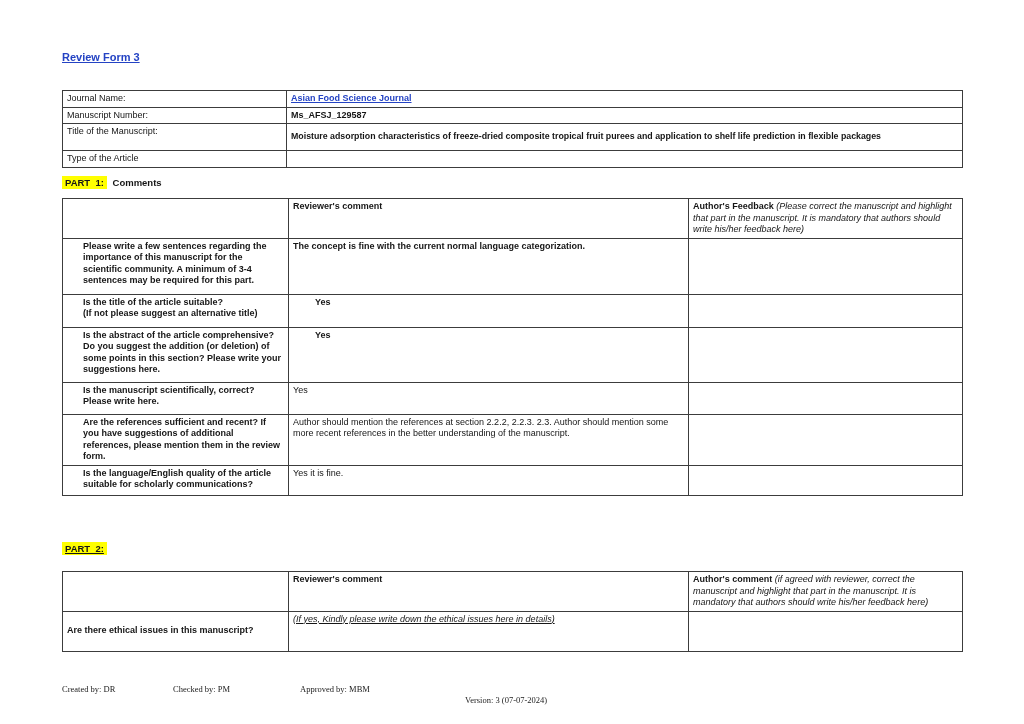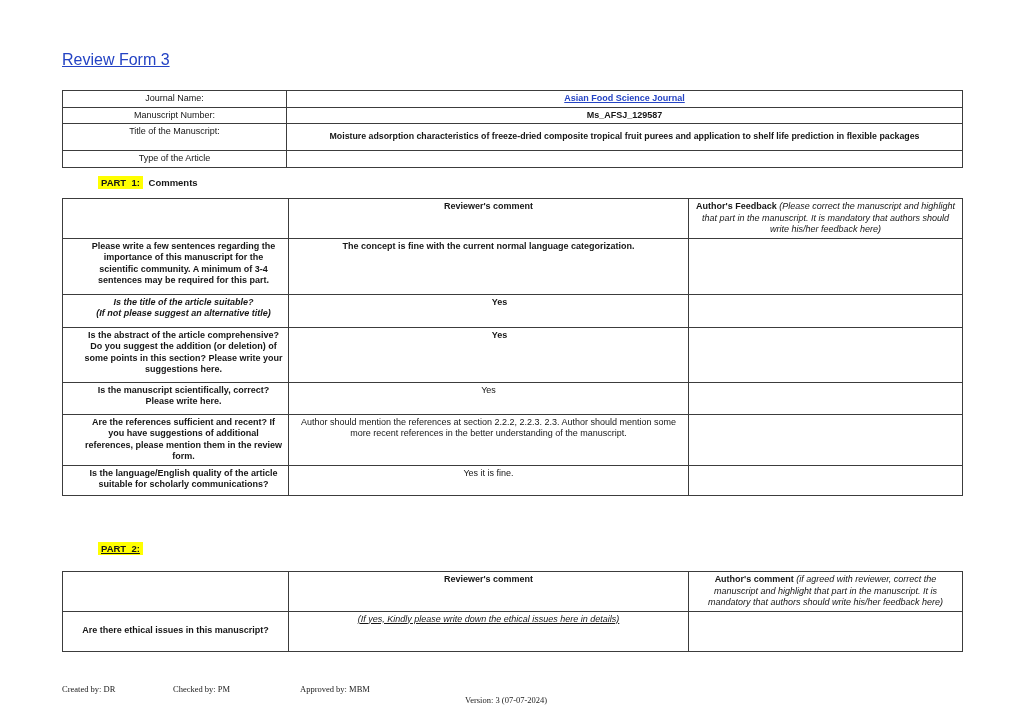--- a/index.html
+++ b/index.html
@@ -1,40 +1,40 @@
 <!DOCTYPE html>
 <html><head>
 <meta charset="utf-8">
 <style>
   html,body{margin:0;padding:0;background:#fff;}
   .page{position:relative;width:1024px;height:724px;background:#ffffff;overflow:hidden;
         font-family:"Liberation Sans",sans-serif;color:#161616;}
-  .doc-title{position:absolute;left:62px;top:51px;font-size:16px;font-weight:normal;
+  .doc-title{position:absolute;left:62px;top:51px;font-size:11px;font-weight:bold;
              text-decoration:underline;color:#2443c4;}
-  table.tbl{position:absolute;border-collapse:collapse;table-layout:fixed;width:900px;text-align:center;}
+  table.tbl{position:absolute;border-collapse:collapse;table-layout:fixed;width:900px;}
   .tbl td{border:1px solid #3c3c3c;vertical-align:top;padding:2px 4px;
           font-size:9px;line-height:11.5px;}
   .b{font-weight:bold;}
   .i{font-style:italic;}
   .u{text-decoration:underline;}
-  .pre{white-space:pre-line;font-style:italic;}
+  .pre{white-space:pre-line;}
   .q{padding-left:20px !important;}
   .q0{padding-left:4px !important;}
   .indent{padding-left:26px !important;}
   .vmid{vertical-align:middle !important;}
   .link{color:#2443c4;font-weight:bold;text-decoration:underline;cursor:pointer;}
   .hdr-tbl{left:62px;top:90px;}
   .part1-tbl{left:62px;top:198px;}
   .part2-tbl{left:62px;top:571px;}
   .note{font-style:italic;}
   .author-head{font-size:8.8px;line-height:10.4px;}
   .part-heading{position:absolute;left:62px;font-size:9.5px;font-weight:bold;}
   .ph1{top:177px;}
   .ph2{top:543px;}
-  .hl{background:#ffff00;white-space:pre;padding:1px 3px;margin-left:36px;}
+  .hl{background:#ffff00;white-space:pre;padding:1px 3px;}
   .suffix{margin-left:3px;}
   .footer{position:absolute;left:62px;top:684px;width:900px;height:14px;
           font-family:"Liberation Serif",serif;font-size:8.5px;color:#222;}
   .footer span{position:absolute;top:0;white-space:nowrap;}
   .f1{left:0;} .f2{left:111px;} .f3{left:238px;} .f4{left:403px;margin-top:11px;}
 </style>
 </head>
 <body>
 
 <div class="page">

